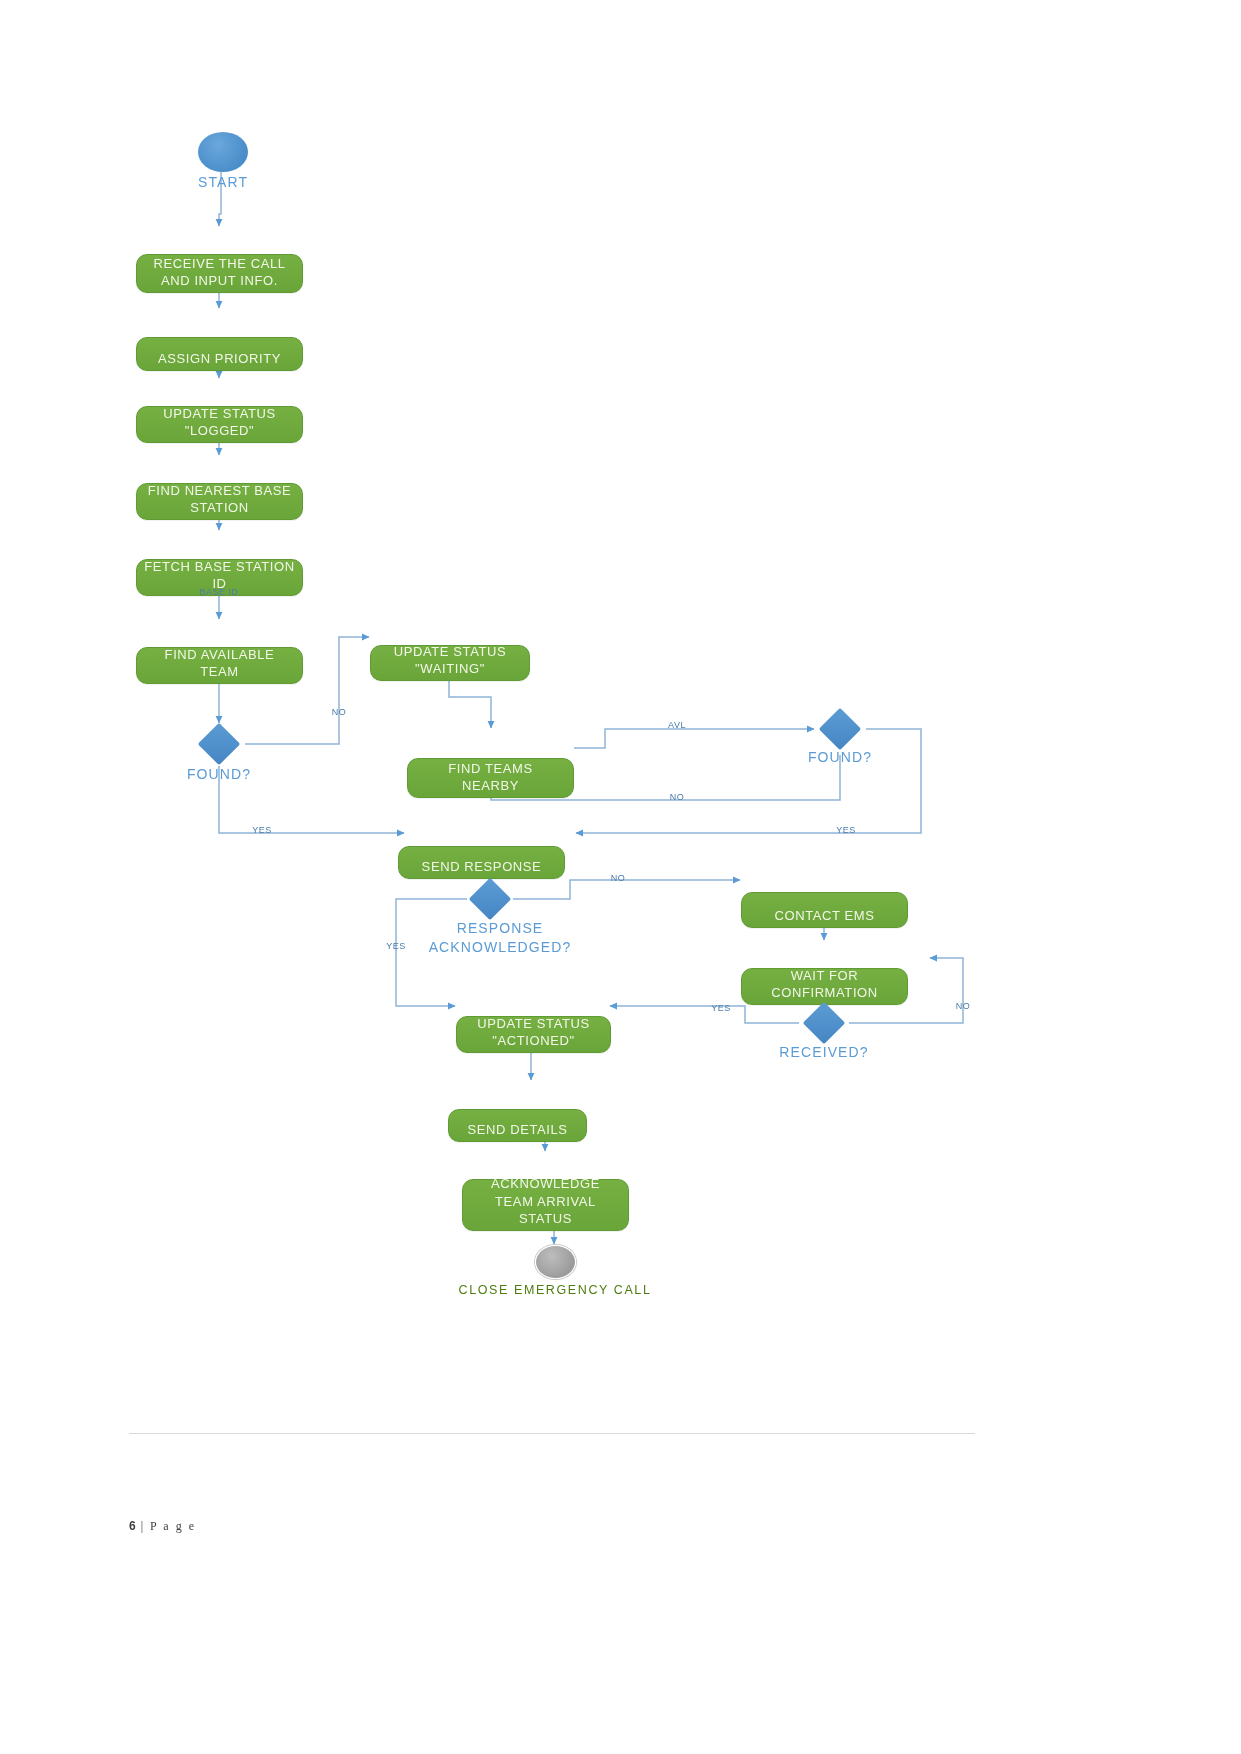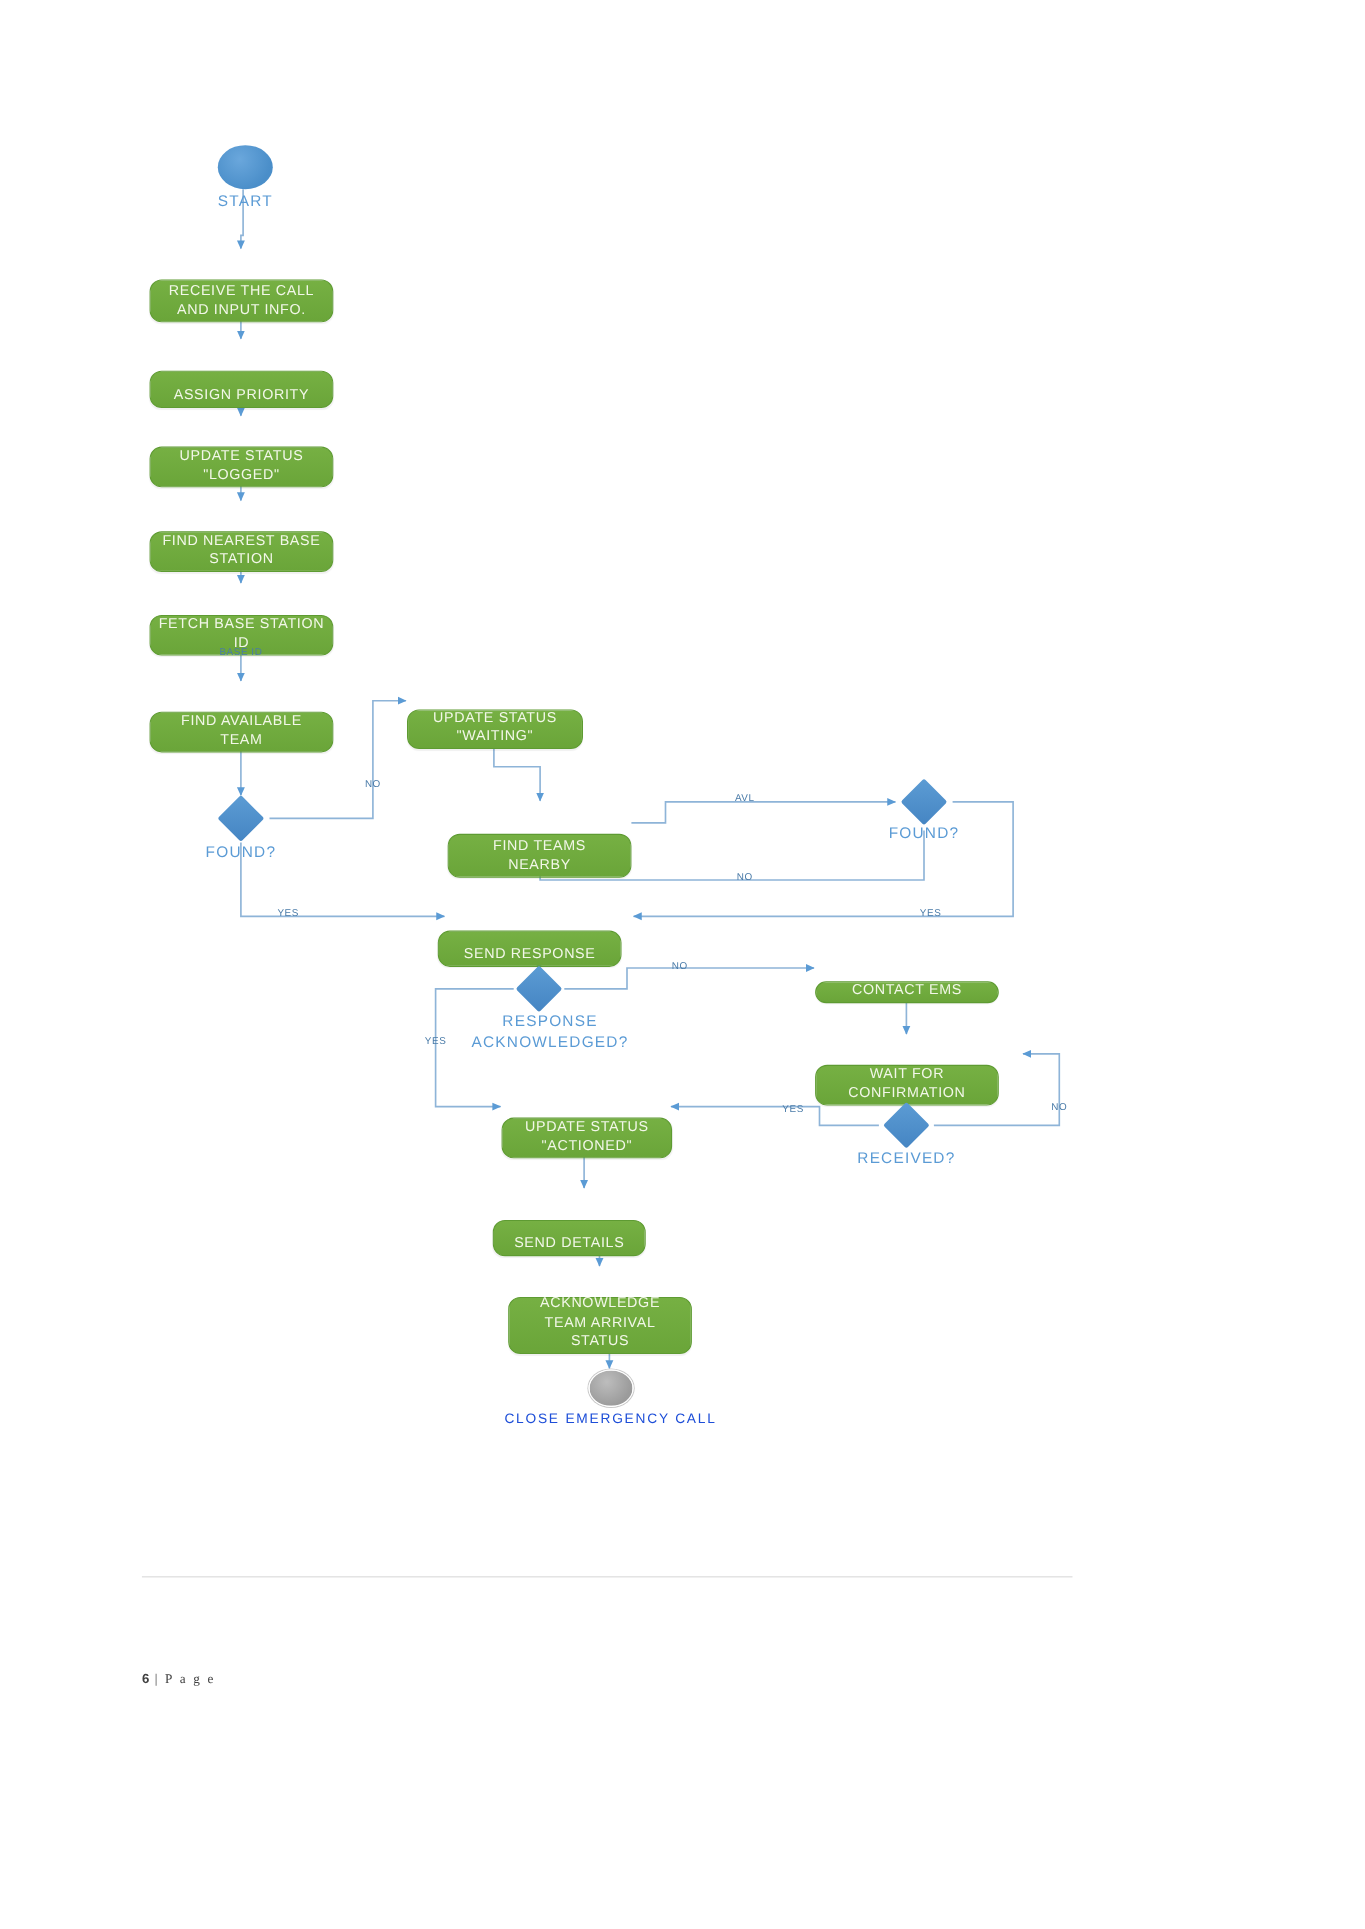--- a/index.html
+++ b/index.html
@@ -62,21 +62,21 @@
     color:#5b9bd5;
     font-size:13px;
     letter-spacing:1.1px;
     text-transform:uppercase;
     white-space:pre-line;
     text-align:center;
     line-height:1.35;
   }
   .lbl.node-caption{font-size:14px;}
   .lbl.edge{font-size:9px;color:#4a7ba8;letter-spacing:.5px;}
-  .lbl.end-caption{color:#1d4ed8;font-size:12.5px;letter-spacing:1.6px;}
+  .lbl.end-caption{color:#4d7c0f;font-size:12.5px;letter-spacing:1.6px;}
 
   
   #footer-rule{
     position:absolute;left:129px;top:1433px;width:846px;height:1px;
     background:#d9d9d9;
   }
   #footer{
     position:absolute;left:129px;top:1519px;
     font-family:"Liberation Serif", serif;
     font-size:12px;color:#404040;letter-spacing:2px;
@@ -206,21 +206,21 @@
     <span>SEND RESPONSE</span>
   </div>
 
   <div class="diamond" style="left:475px;top:884px;width:30px;height:30px;"></div>
   <div class="lbl node-caption" style="left:410px;top:919px;width:180px;">RESPONSE
 ACKNOWLEDGED?</div>
 
   <div class="lbl edge" style="left:600px;top:872px;width:36px;">NO</div>
   <div class="lbl edge" style="left:377px;top:940px;width:38px;">YES</div>
 
-  <div class="node" style="left:741px;top:864px;width:167px;height:20px;">
+  <div class="node" style="left:741px;top:864px;width:167px;height:36px;">
     <span>CONTACT EMS</span>
   </div>
 
   <div class="node" style="left:741px;top:940px;width:167px;height:37px;">
     <span>WAIT FOR
 CONFIRMATION</span>
   </div>
 
   <div class="diamond" style="left:809px;top:1008px;width:30px;height:30px;"></div>
   <div class="lbl node-caption" style="left:777px;top:1043px;width:94px;">RECEIVED?</div>

